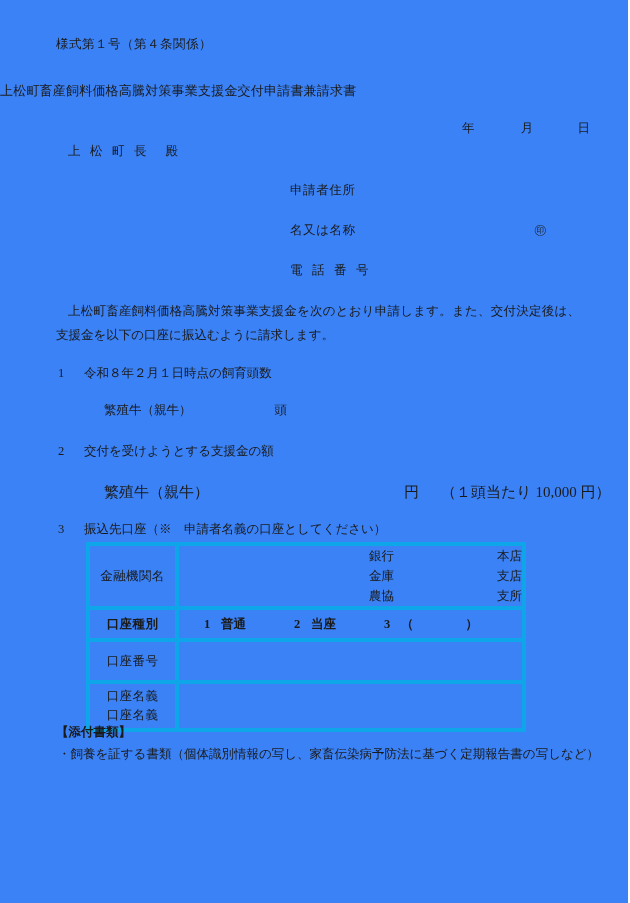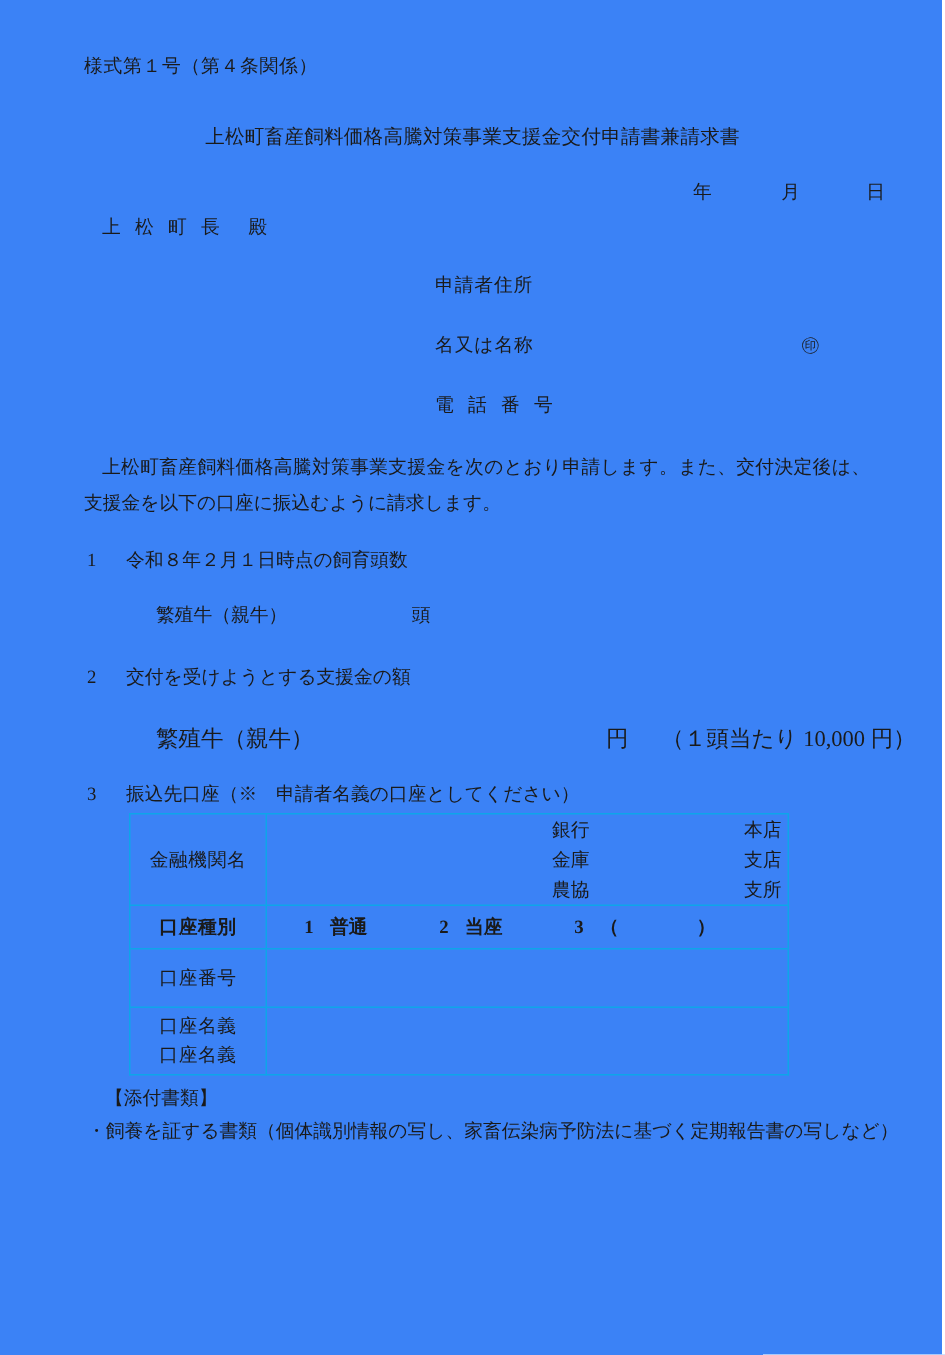--- a/index.html
+++ b/index.html
@@ -14,21 +14,21 @@
   #page {
     position: relative;
     width: 628px;
     height: 903px;
     background: #3b82f6;
     overflow: hidden;
   }
   .abs { position: absolute; white-space: nowrap; }
 
   .form-no      { left: 56px;  top: 36px;  font-size: 12.5px; letter-spacing: .5px; }
-  .doc-title    { left: 0;     top: 82px;  width: 630px; text-align: center; font-size: 13px; letter-spacing: .2px; white-space: nowrap; }
+  .doc-title    { left: 0;     top: 82px;  width: 630px; font-size: 13px; letter-spacing: .2px; white-space: nowrap; }
   .date-line    { left: 462px; top: 120px; font-size: 12.5px; }
   .date-line span { display: inline-block; }
   .sp-y { width: 40px; }
   .sp-m { width: 38px; }
   .addressee    { left: 68px;  top: 143px; font-size: 12.5px; letter-spacing: 3.2px; }
 
   .applicant-addr { left: 290px; top: 182px; font-size: 12.5px; letter-spacing: .6px; }
   .applicant-name { left: 290px; top: 222px; font-size: 12.5px; letter-spacing: .6px; }
   .seal           { left: 534px; top: 222px; font-size: 12.5px; }
   .applicant-tel  { left: 290px; top: 262px; font-size: 12.5px; letter-spacing: 3.2px; }
@@ -52,21 +52,21 @@
 
   table.bank {
     position: absolute;
     left: 86px;
     top: 542px;
     width: 440px;
     border-collapse: collapse;
     font-size: 12.5px;
   }
   table.bank td {
-    border: 1px solid #0ea5e9;
+    border: 4px solid #0ea5e9;
     padding: 0;
     vertical-align: middle;
   }
   td.lbl {
     width: 90px;
     text-align: center;
     letter-spacing: .4px;
   }
   td.val { padding-left: 0; }
 
@@ -86,21 +86,21 @@
   .acct-type .paren { display: inline-block; }
   .acct-type .paren .gap { display: inline-block; width: 52px; }
 
   .cell-h28 { height: 28px; font-weight: bold; }
   .cell-h38 { height: 38px; }
   .cell-h44 { height: 44px; }
   .cell-h60 { height: 60px; }
 
   .lbl-two { line-height: 19px; }
 
-  .attach-head { left: 70px; top: 724px; font-size: 12.5px; }
+  .attach-head { left: 56px; top: 724px; font-size: 12.5px; font-weight: bold; }
   .attach-item { left: 58px; top: 746px; font-size: 12.5px; }
 </style>
 </head>
 <body>
 
 <div id="page">
 
   <div class="abs form-no">様式第１号（第４条関係）</div>
 
   <div class="abs doc-title">上松町畜産飼料価格高騰対策事業支援金交付申請書兼請求書</div>

